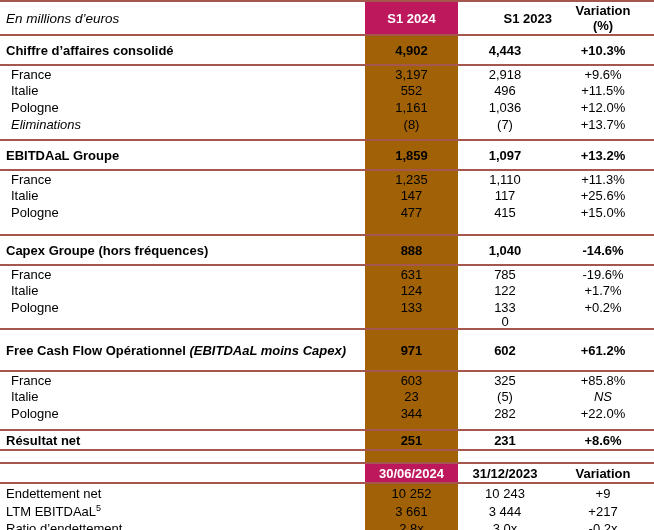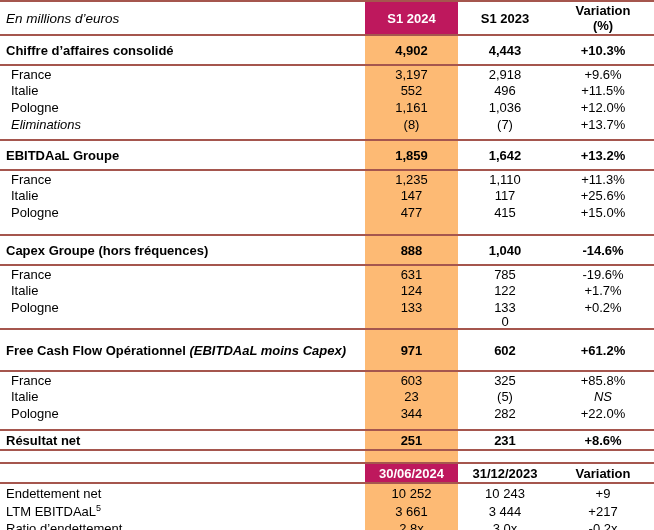--- a/index.html
+++ b/index.html
@@ -4,26 +4,26 @@
 <style>
   html,body{margin:0;padding:0;background:#fff;}
   body{width:654px;height:530px;font-family:"Liberation Sans",sans-serif;color:#000;}
   table{border-collapse:collapse;table-layout:fixed;width:654px;
         border-top:2px solid #a5564e;border-bottom:2px solid #a5564e;}
   td{padding:0;font-size:13px;vertical-align:middle;white-space:nowrap;overflow:hidden;}
   tr.bb > td{border-bottom:2px solid #a5564e;}
   .lbl{text-align:left;padding-left:6px;}
   .sub .lbl{padding-left:11px;margin-top:12px;}
   .num{text-align:center;}
-  .g{background:#fdba74;}
+  .g{background:#a16207;}
   .redcell{background:#be185d;color:#fff;font-weight:bold;text-align:center;}
   .it{font-style:italic;}
   tr.hdr{height:34px;}
   tr.hdr .lbl{font-weight:normal;font-style:italic;font-size:13.5px;}
-  tr.hdr .ch{font-weight:bold;text-align:center;}
+  tr.hdr .ch{font-weight:bold;text-align:right;}
   .var2{line-height:15px;font-weight:bold;text-align:center;}
   tr.section{height:30px;}
   tr.section td{font-weight:bold;}
   tr.sub{height:17px;}
   tr.zero{height:13px;}
   tr.zero td{line-height:12px;}
   tr.fcf{height:42px;}
   tr.fcf td{font-weight:bold;}
   tr.fcf .lbl{white-space:normal;text-align:justify;line-height:19px;padding-right:5px;}
   tr.sp-a{height:7px;} tr.sp-b{height:14px;} tr.sp-c{height:8px;} tr.sp-d{height:13px;}
@@ -88,21 +88,21 @@
   <tr class="sp-a bb">
     <td></td>
         <td class="g"></td>
         <td></td>
         <td></td>
   </tr>
 
   <tr class="section bb">
     <td class="lbl">EBITDAaL Groupe</td>
     <td class="num g">1,859</td>
-    <td class="num">1,642</td>
+    <td class="num">1,097</td>
     <td class="num">+13.2%</td>
   </tr>
   <tr class="sub">
     <td class="lbl">France</td>
     <td class="num g">1,235</td>
     <td class="num">1,110</td>
     <td class="num">+11.3%</td>
   </tr>
   <tr class="sub">
     <td class="lbl">Italie</td>

